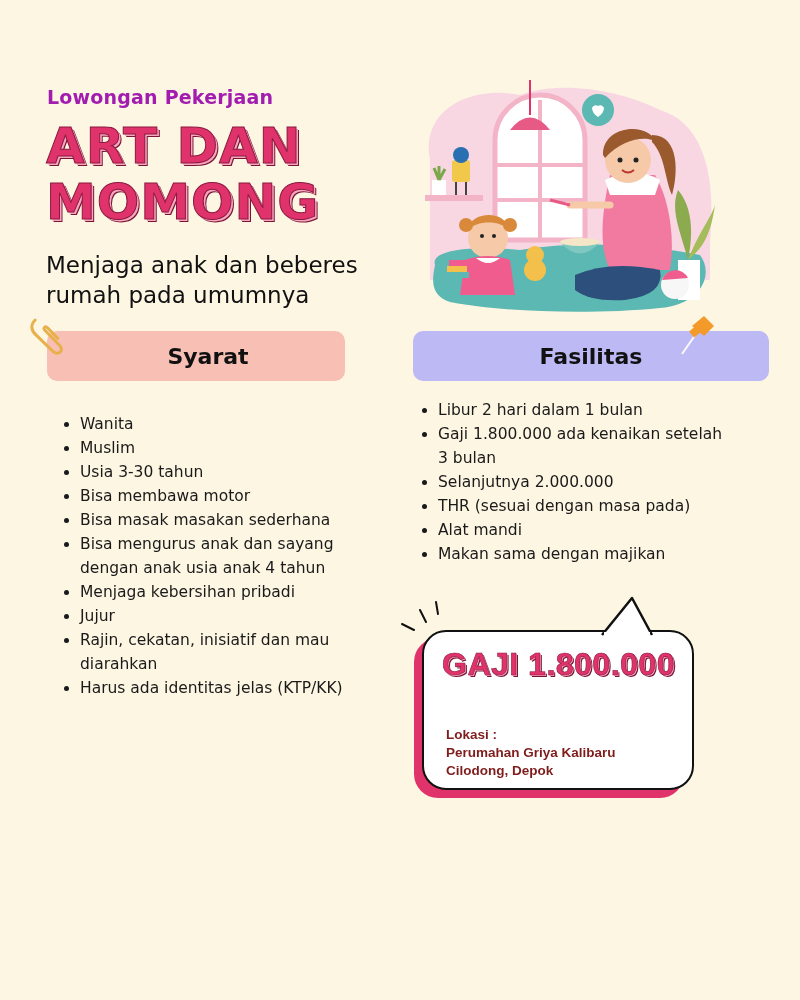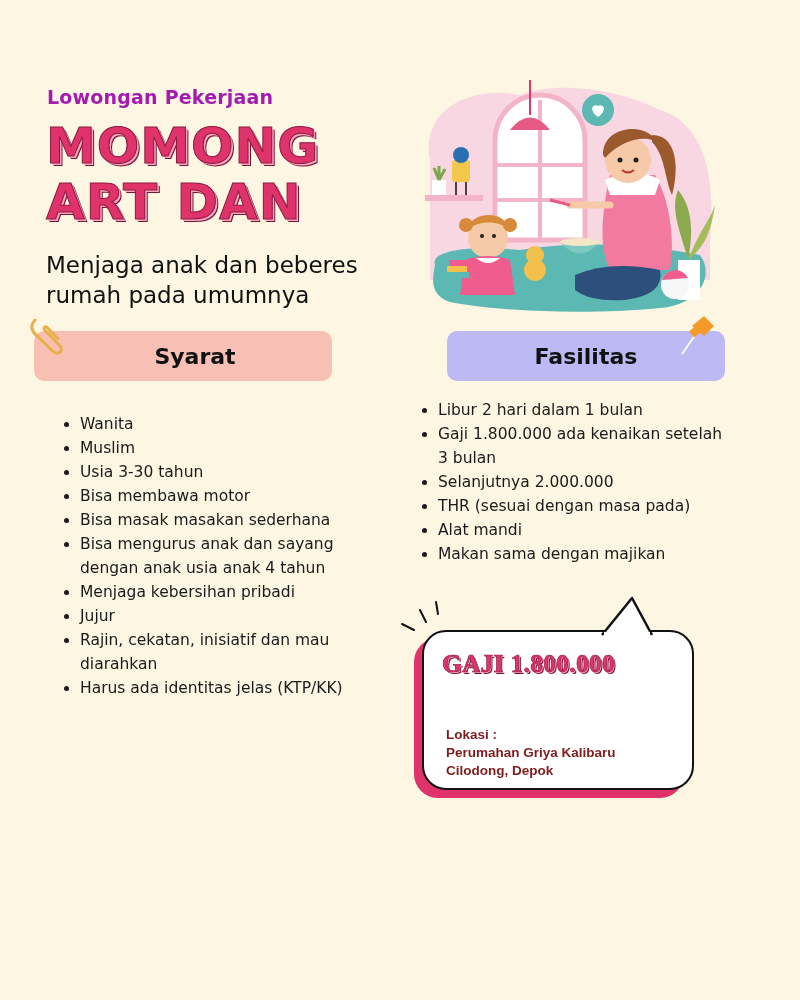--- a/index.html
+++ b/index.html
@@ -33,22 +33,22 @@
     font-size: 23px; line-height: 30px; color: #111;
   }
   .subtitle span { display: block; }
 
   .section-pill {
     position: absolute; height: 50px; border-radius: 10px;
     display: flex; align-items: center; justify-content: center;
     font-family: "DejaVu Sans", sans-serif;
     font-weight: bold; font-size: 22px; color: #111;
   }
-  .pill-syarat { left: 34px; top: 331px; width: 298px; background: #f8c0b5; padding-left: 24px; }
-  .pill-fasilitas { left: 413px; top: 331px; width: 278px; background: #bdb9f5; margin-left: 34px; }
+  .pill-syarat { left: 47px; top: 331px; width: 298px; background: #f8c0b5; padding-left: 24px; }
+  .pill-fasilitas { left: 413px; top: 331px; width: 356px; background: #bdb9f5; }
 
   .paperclip {
     position: absolute; left: 28px; top: 310px; width: 40px; height: 50px;
   }
   .pushpin {
     position: absolute; left: 678px; top: 312px; width: 40px; height: 45px;
   }
 
   .list {
     position: absolute; list-style: none;
@@ -73,42 +73,42 @@
     background: #e0336b; border-radius: 24px;
   }
   .bubble {
     position: absolute; left: 22px; top: 34px; width: 272px; height: 160px;
     background: #ffffff; border: 2.5px solid #111; border-radius: 24px;
   }
   .bubble-tail { position: absolute; left: 196px; top: 0px; width: 70px; height: 40px; }
   .bubble-lines { position: absolute; left: 0; top: 0; width: 50px; height: 50px; }
   .salary {
     position: absolute; left: 42px; top: 52px;
-    font-family: Liberation Serif, serif;
-    font-weight: bold; font-size: 25px; line-height: 32px;
+    font-family: Liberation Sans, sans-serif;
+    font-weight: bold; font-size: 32px; line-height: 32px;
     color: #e0336b; letter-spacing: 0.5px;
     text-shadow: 1px 1px 0 #f7a6bf, 2px 2px 0 #7a1435;
     -webkit-text-stroke: 0.6px #8a1a40;
   }
   .salary span { display: block; }
   .location {
     position: absolute; left: 46px; top: 130px;
     font-family: Liberation Sans, sans-serif;
     font-weight: bold; font-size: 13.5px; line-height: 18px; color: #7f1d1d;
   }
   .location span { display: block; }
 </style>
 </head>
 <body>
 
 <div class="eyebrow">Lowongan Pekerjaan</div>
 
 <div class="title">
+  <span>ART DAN</span>
   <span>MOMONG</span>
-  <span>ART DAN</span>
 </div>
 
 <div class="subtitle">
   <span>Menjaga anak dan beberes</span>
   <span>rumah pada umumnya</span>
 </div>
 
 <div class="illustration">
   <svg width="310" height="235" viewBox="0 0 310 235">
 

